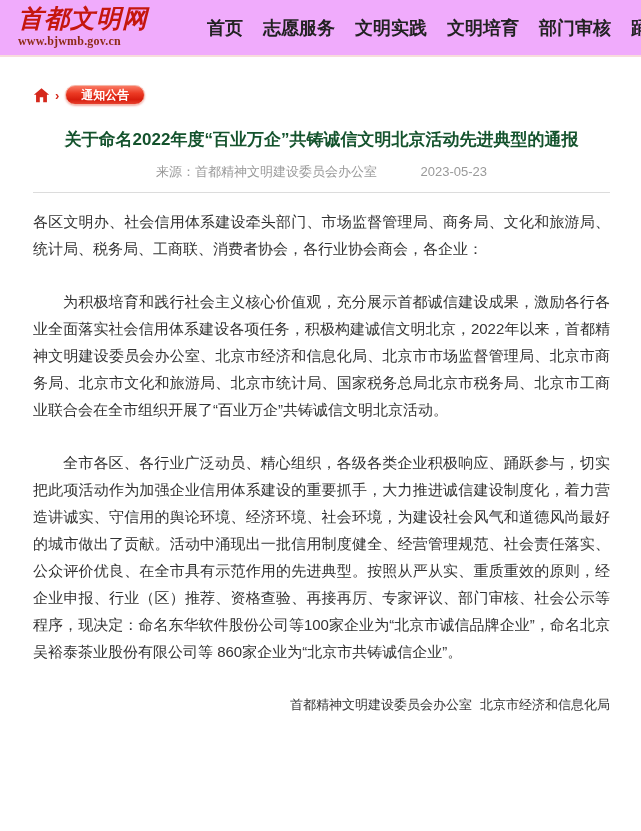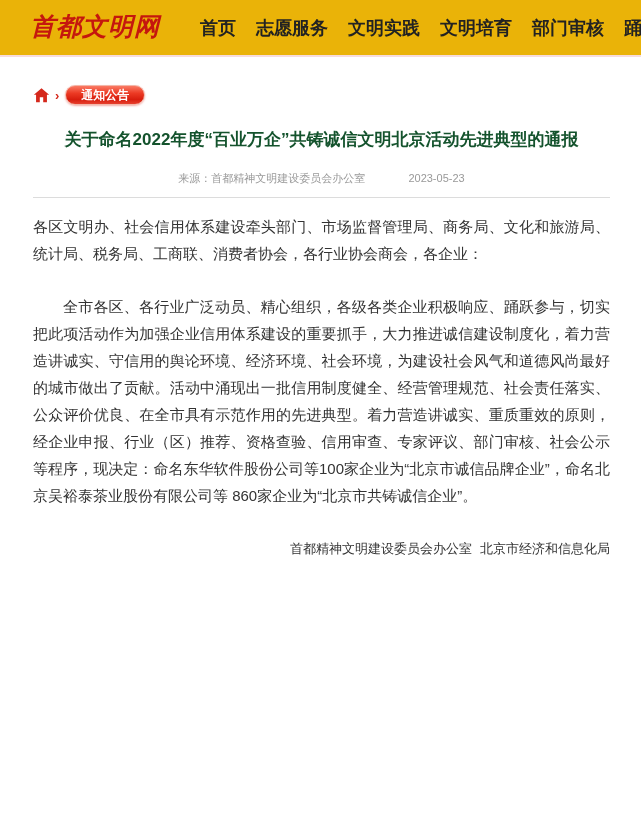--- a/index.html
+++ b/index.html
@@ -4,23 +4,23 @@
 <style>
   html,body{margin:0;padding:0;}
   body{
     width:641px;height:831px;overflow:hidden;background:#ffffff;
     font-family:"Liberation Sans","DejaVu Sans",sans-serif;color:#333;
     position:relative;
   }
   
   .header{
     height:57px;display:flex;align-items:center;
-    padding-left:30px;box-sizing:border-box;
-    border-bottom:2px solid #f7dcdc;background:#eab308;
-    white-space:nowrap;overflow:hidden;
+    padding-left:18px;box-sizing:border-box;
+    border-bottom:2px solid #f7dcdc;background:#f0abfc;
+    white-space:nowrap;overflow:hidden;gap:19px;
   }
   .logo-block{width:146px;flex:none;cursor:pointer;}
   .logo-text{
     font-family:"Liberation Serif","DejaVu Serif",serif;
     font-weight:bold;font-style:italic;
     color:#c5170e;font-size:25px;line-height:1.05;letter-spacing:1px;
   }
   .site-url{
     font-family:"Liberation Serif","DejaVu Serif",serif;
     color:#8d2b16;font-size:12px;font-weight:bold;margin-top:1px;letter-spacing:0.2px;
@@ -43,38 +43,39 @@
     color:#fff;font-size:12px;font-weight:bold;
     padding:3px 15px;line-height:1;cursor:pointer;
     box-shadow:0 1px 2px rgba(216,30,14,.35);
   }
   
   .article{padding:0 31px 0 33px;}
   .article-title{
     text-align:center;font-size:17px;font-weight:bold;color:#14532d;
     margin-top:21px;line-height:1.5;
   }
-  .source-line{text-align:center;color:#999;font-size:11px;margin-top:18px;}
+  .source-line{text-align:center;color:#999;font-size:13px;margin-top:10px;}
   .source-date{margin-left:40px;}
   .rule{border:none;border-top:1px solid #dcdcdc;margin:11px 0 0 0;}
   .article-body{margin-top:15px;font-size:15px;line-height:27px;text-align:justify;}
   .para{margin:0 0 26px 0;text-indent:2em;color:#333;}
   .para.first{text-indent:0;}
   
   .signatures{font-size:13px;color:#333;margin-top:6px;}
   .sig-row{display:flex;justify-content:flex-end;line-height:27px;margin-bottom:10px;}
   .sig-col1{text-align:right;}
   .sig-col2{width:132px;text-align:right;margin-left:6px;flex:none;}
 </style>
 </head>
 <body>
 
 <div class="header">
   <div class="logo-block">
     <div class="logo-text">首都文明网</div>
+    <div class="site-url">www.bjwmb.gov.cn</div>
   </div>
   <nav class="main-nav">
       <a class="nav-item">首页</a>
       <a class="nav-item">志愿服务</a>
       <a class="nav-item">文明实践</a>
       <a class="nav-item">文明培育</a>
       <a class="nav-item">部门审核</a>
       <a class="nav-item">踊跃参与</a>
       <a class="nav-item">文明评论</a>
     </nav>
@@ -93,21 +94,22 @@
 
   <div class="source-line">
     <span>来源：首都精神文明建设委员会办公室</span>
     <span class="source-date">2023-05-23</span>
   </div>
 
   <hr class="rule">
 
   <div class="article-body">
       <p class="para first">各区文明办、社会信用体系建设牵头部门、市场监督管理局、商务局、文化和旅游局、统计局、税务局、工商联、消费者协会，各行业协会商会，各企业：</p>
-      <p class="para">全市各区、各行业广泛动员、精心组织，各级各类企业积极响应、踊跃参与，切实把此项活动作为加强企业信用体系建设的重要抓手，大力推进诚信建设制度化，着力营造讲诚实、守信用的舆论环境、经济环境、社会环境，为建设社会风气和道德风尚最好的城市做出了贡献。活动中涌现出一批信用制度健全、经营管理规范、社会责任落实、公众评价优良、在全市具有示范作用的先进典型。着力营造讲诚实、重质重效的原则，经企业申报、行业（区）推荐、资格查验、信用审查、专家评议、部门审核、社会公示等程序，现决定：命名东华软件股份公司等100家企业为“北京市诚信品牌企业”，命名北京吴裕泰茶业股份有限公司等 860家企业为“北京市共铸诚信企业”。</p>
+      <p class="para">为积极培育和践行社会主义核心价值观，充分展示首都诚信建设成果，激励各行各业全面落实社会信用体系建设各项任务，积极构建诚信文明北京，2022年以来，首都精神文明建设委员会办公室、北京市经济和信息化局、北京市市场监督管理局、北京市商务局、北京市文化和旅游局、北京市统计局、国家税务总局北京市税务局、北京市工商业联合会在全市组织开展了“百业万企”共铸诚信文明北京活动。</p>
+      <p class="para">全市各区、各行业广泛动员、精心组织，各级各类企业积极响应、踊跃参与，切实把此项活动作为加强企业信用体系建设的重要抓手，大力推进诚信建设制度化，着力营造讲诚实、守信用的舆论环境、经济环境、社会环境，为建设社会风气和道德风尚最好的城市做出了贡献。活动中涌现出一批信用制度健全、经营管理规范、社会责任落实、公众评价优良、在全市具有示范作用的先进典型。按照从严从实、重质重效的原则，经企业申报、行业（区）推荐、资格查验、再接再厉、专家评议、部门审核、社会公示等程序，现决定：命名东华软件股份公司等100家企业为“北京市诚信品牌企业”，命名北京吴裕泰茶业股份有限公司等 860家企业为“北京市共铸诚信企业”。</p>
     </div>
 
   <div class="signatures">
       <div class="sig-row">
         <span class="sig-col1">首都精神文明建设委员会办公室</span>
         <span class="sig-col2">北京市经济和信息化局</span>
       </div>
     </div>
 
 </div>

